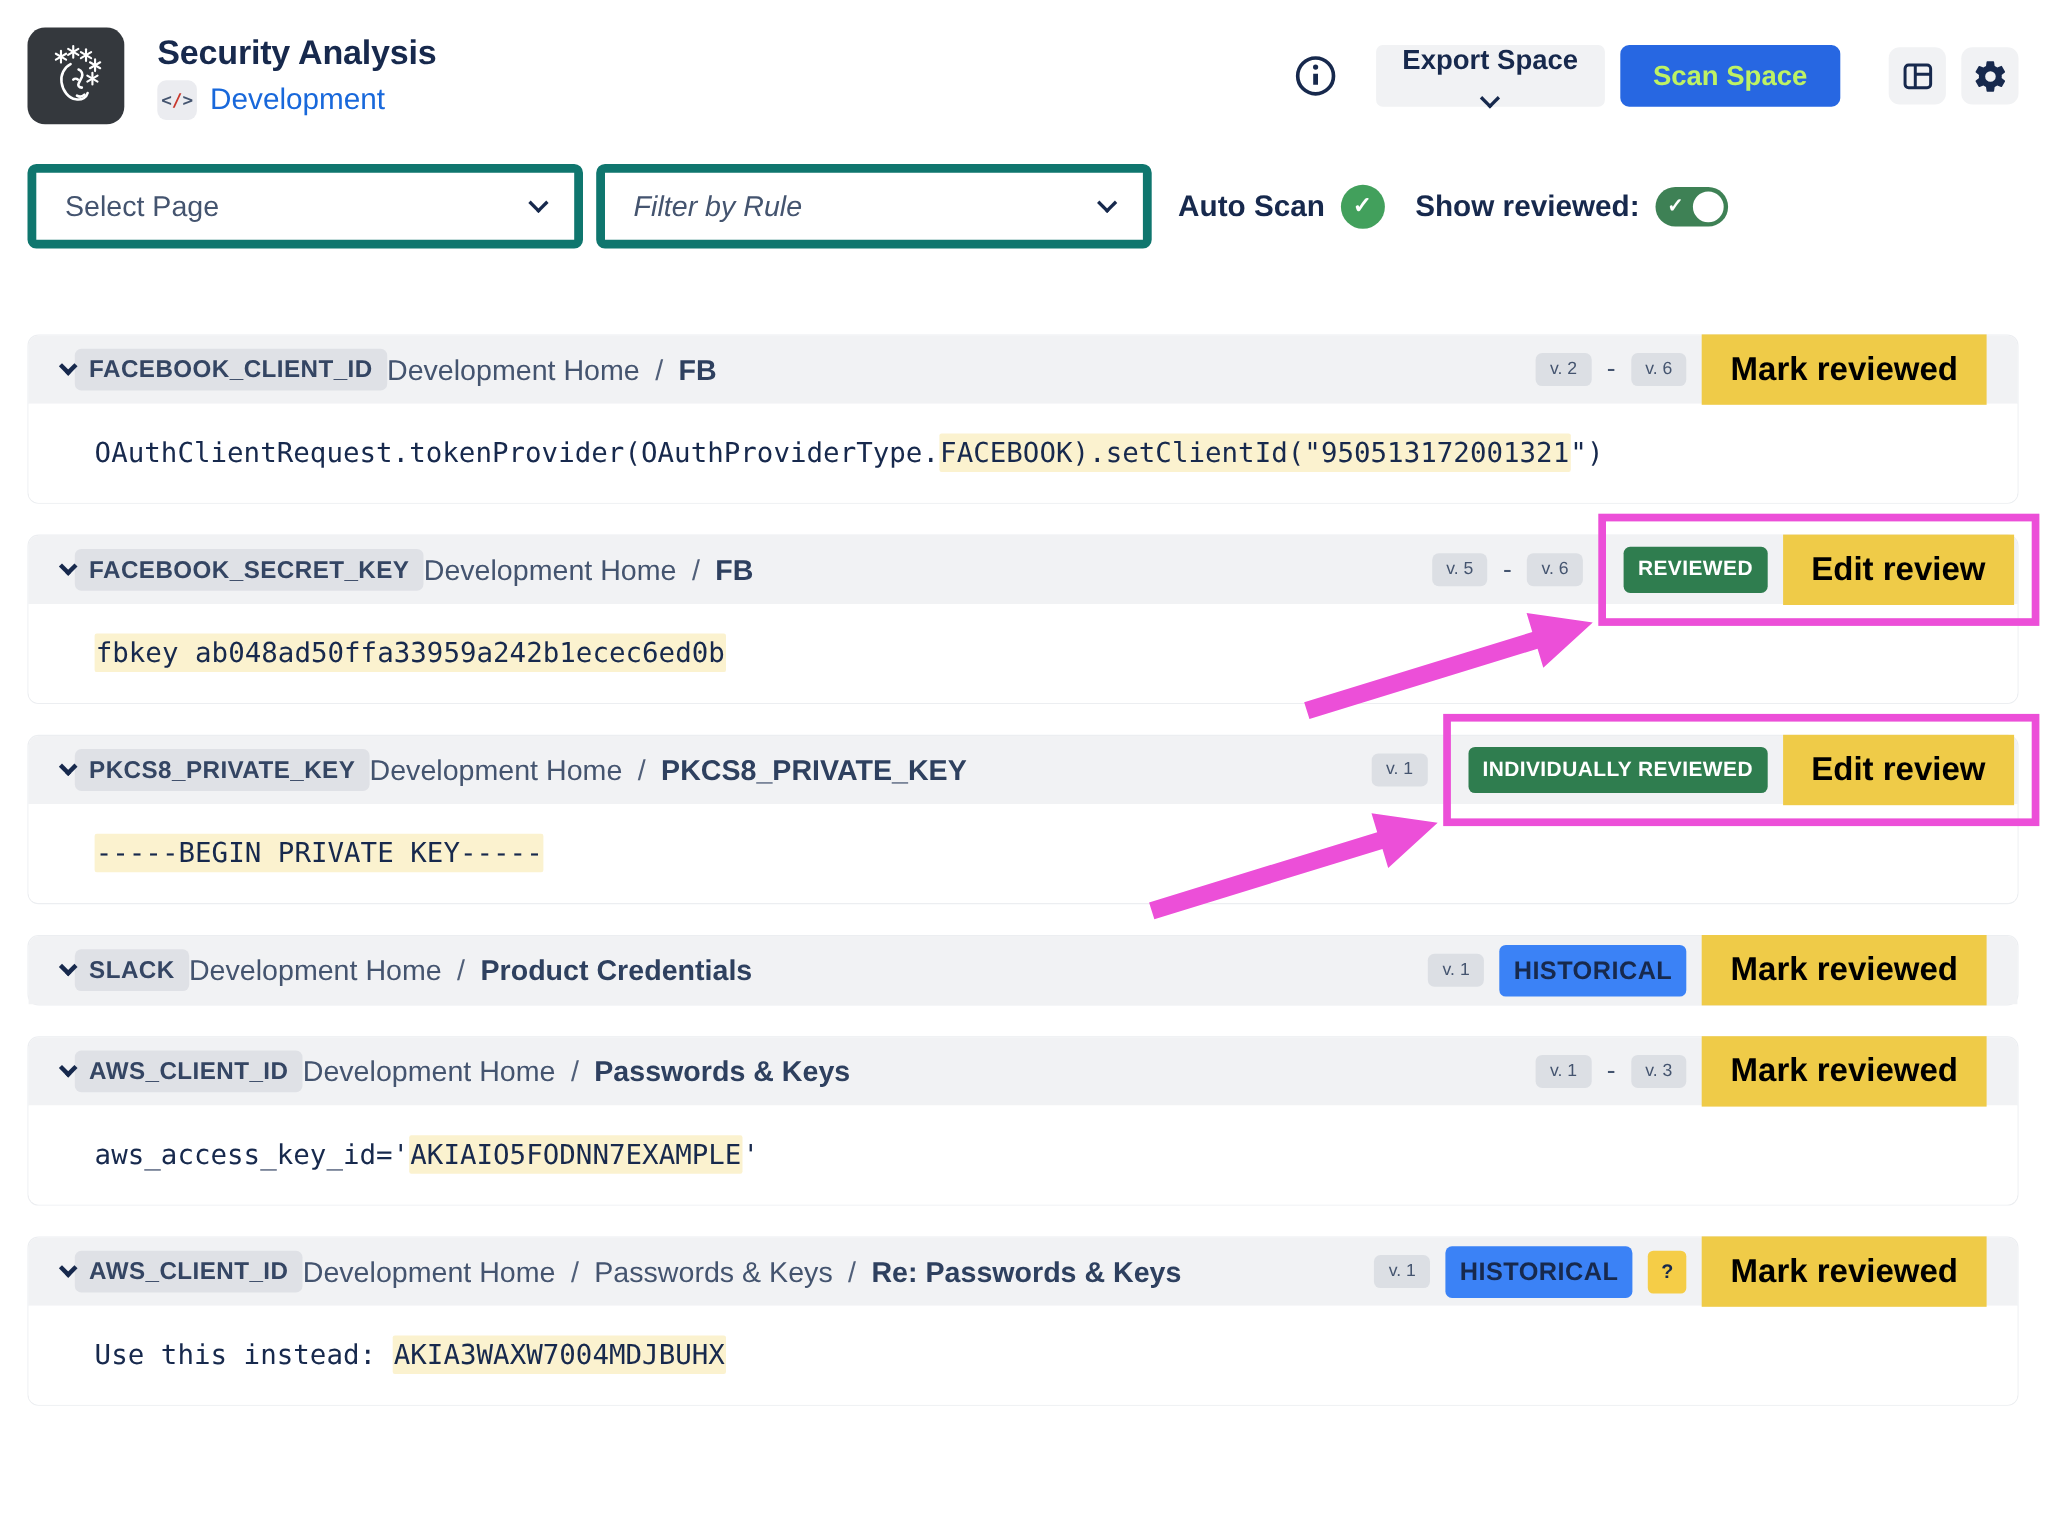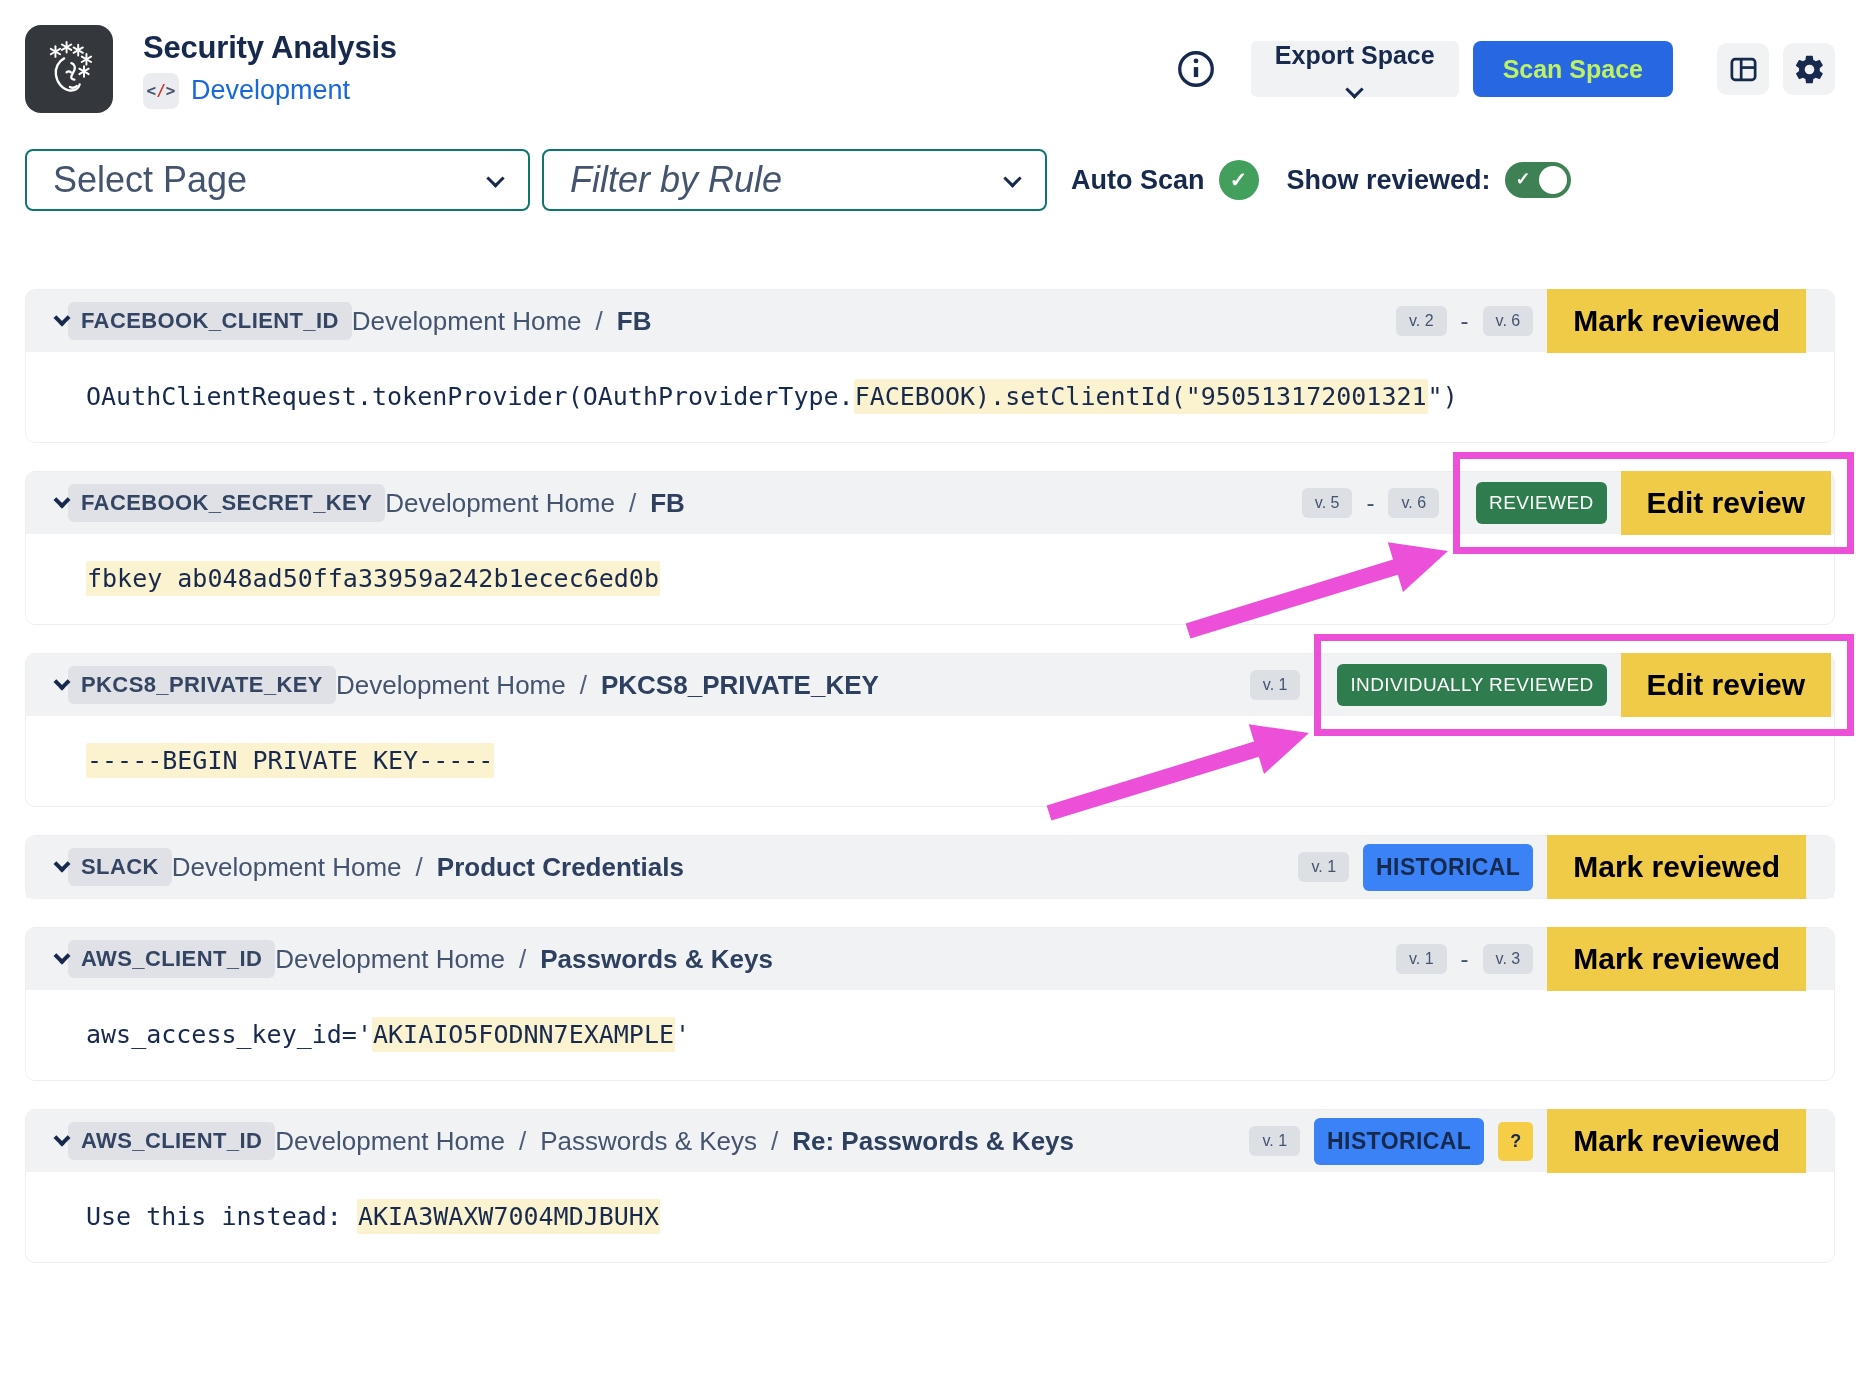--- a/index.html
+++ b/index.html
@@ -26,22 +26,22 @@
   .btn-export { background:#F1F2F4; color:#17294D; font-size:25px; font-weight:600;
                 height:56px; padding:0 24px; border-radius:6px; display:flex; align-items:center;
                 gap:18px; margin-right:14px; }
   .btn-scan { background:#2767E2; color:#bef264; font-size:25px; font-weight:600;
               height:56px; padding:0 30px; border-radius:8px; margin-right:44px; }
   .icon-btn { width:52px; height:52px; border-radius:10px; background:#F1F2F4; border:none;
               display:flex; align-items:center; justify-content:center; cursor:pointer; }
   .icon-btn + .icon-btn { margin-left:14px; }
   
   .filter-row { display:flex; align-items:center; margin-bottom:78px; }
-  .select { width:505px; height:62px; border:2px solid #0f766e; border-radius:8px;
-            display:flex; align-items:center; padding:0 26px; font-size:36px; color:#44546F;
+  .select { width:505px; height:77px; border:8px solid #0f766e; border-radius:8px;
+            display:flex; align-items:center; padding:0 26px; font-size:26px; color:#44546F;
             position:relative; background:#fff; cursor:pointer; }
   .select + .select { margin-left:12px;font-style:italic; }
   .chev { width:13px; height:13px; border-right:3.5px solid #17294D; border-bottom:3.5px solid #17294D;
           transform:rotate(45deg); display:inline-block; margin-top:-5px; }
   .select .chev { position:absolute; right:26px; top:26px; }
   .scan-toggles { display:flex; align-items:center; margin-left:24px; }
   .ctl-label { font-size:27px; font-weight:600; color:#17294D; white-space:nowrap; }
   .check-circle { width:40px; height:40px; border-radius:50%; background:#42A05C; color:#fff;
                   font-size:21px; font-weight:700; display:flex; align-items:center;
                   justify-content:center; margin-left:14px; }
@@ -62,21 +62,21 @@
                 letter-spacing:.4px; padding:6px 13px; border-radius:6px; white-space:nowrap; }
   .crumbs { display:flex; align-items:center; gap:14px; font-size:26px; color:#44546F;
             font-weight:500; white-space:nowrap; }
   .crumb { cursor:pointer; }
   .crumb-strong { font-weight:600; color:#2E405F; }
   .crumb-sep { color:#505F79; font-weight:400; }
   .header-actions { margin-left:auto; display:flex; align-items:center; gap:14px; }
   .ver-pill { background:#DCDFE4; color:#44546F; font-size:16px; padding:6px 13px;
               border-radius:6px; white-space:nowrap; }
   .ver-sep { color:#44546F; font-size:24px; }
-  .badge-green { background:#2F7D4F; color:#fff; font-size:19px; font-weight:400;
+  .badge-green { background:#2F7D4F; color:#fff; font-size:19px; font-weight:700;
                  letter-spacing:.4px; padding:10px 13px; border-radius:6px; white-space:nowrap; }
   .badge-yellow { background:#3b82f6; color:#17294D; font-size:23px; font-weight:700;
                   letter-spacing:.4px; padding:10px 13px; border-radius:6px; white-space:nowrap; }
   .badge-q { background:#F5CD47; color:#17294D; font-size:18px; font-weight:700;
              padding:9px 12px; border-radius:5px; }
   .btn-action { background:#EFCB48; color:#000000; font-size:30px; font-weight:600;
                 padding:15px 26px; border-radius:0; }
   .card-body { padding:30px 30px 30px 60px; background:#fff; border-radius:0 0 9px 9px; }
   .code { font-family:"DejaVu Sans Mono", monospace; font-size:25px; line-height:30px;
           color:#17294D; white-space:nowrap; }

